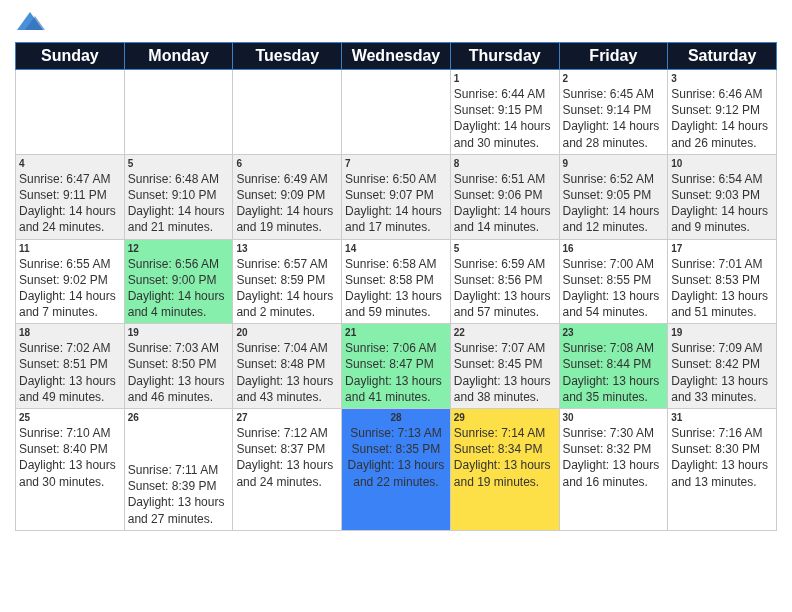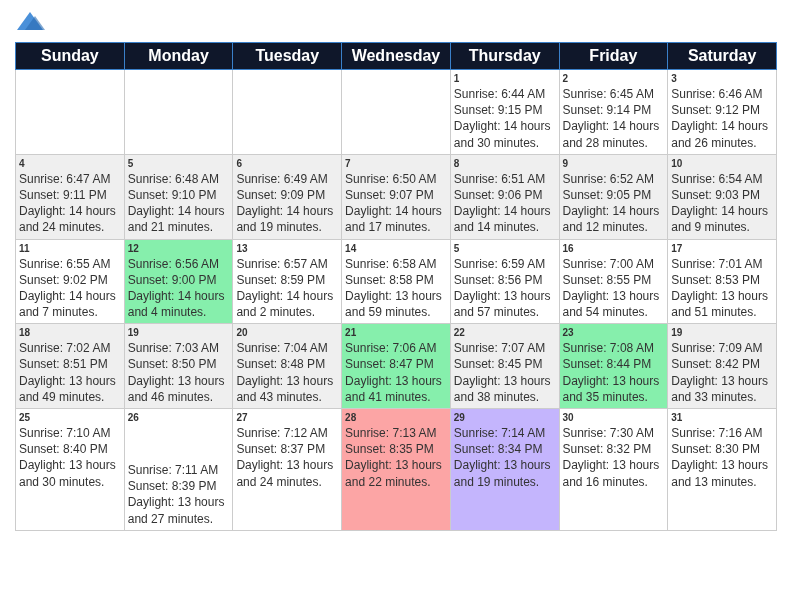--- a/index.html
+++ b/index.html
@@ -326,28 +326,28 @@
 Daylight: 13 hours
 and 27 minutes.</div>
           </td>
           <td style="background: rgb(255, 255, 255);">
             <div class="day-number">27</div>
             <div class="day-info" style="white-space: pre-line;">Sunrise: 7:12 AM
 Sunset: 8:37 PM
 Daylight: 13 hours
 and 24 minutes.</div>
           </td>
-          <td style="background: #fca5a5;">
+          <td style="background: #3b82f6; text-align: center;">
             <div class="day-number">28</div>
             <div class="day-info" style="white-space: pre-line;">Sunrise: 7:13 AM
 Sunset: 8:35 PM
 Daylight: 13 hours
 and 22 minutes.</div>
           </td>
-          <td style="background: #c4b5fd; margin-left: 8px;">
+          <td style="background: #fde047; margin-left: 8px;">
             <div class="day-number">29</div>
             <div class="day-info" style="white-space: pre-line;">Sunrise: 7:14 AM
 Sunset: 8:34 PM
 Daylight: 13 hours
 and 19 minutes.</div>
           </td>
           <td style="background: rgb(255, 255, 255);">
             <div class="day-number">30</div>
             <div class="day-info" style="white-space: pre-line;">Sunrise: 7:30 AM
 Sunset: 8:32 PM

